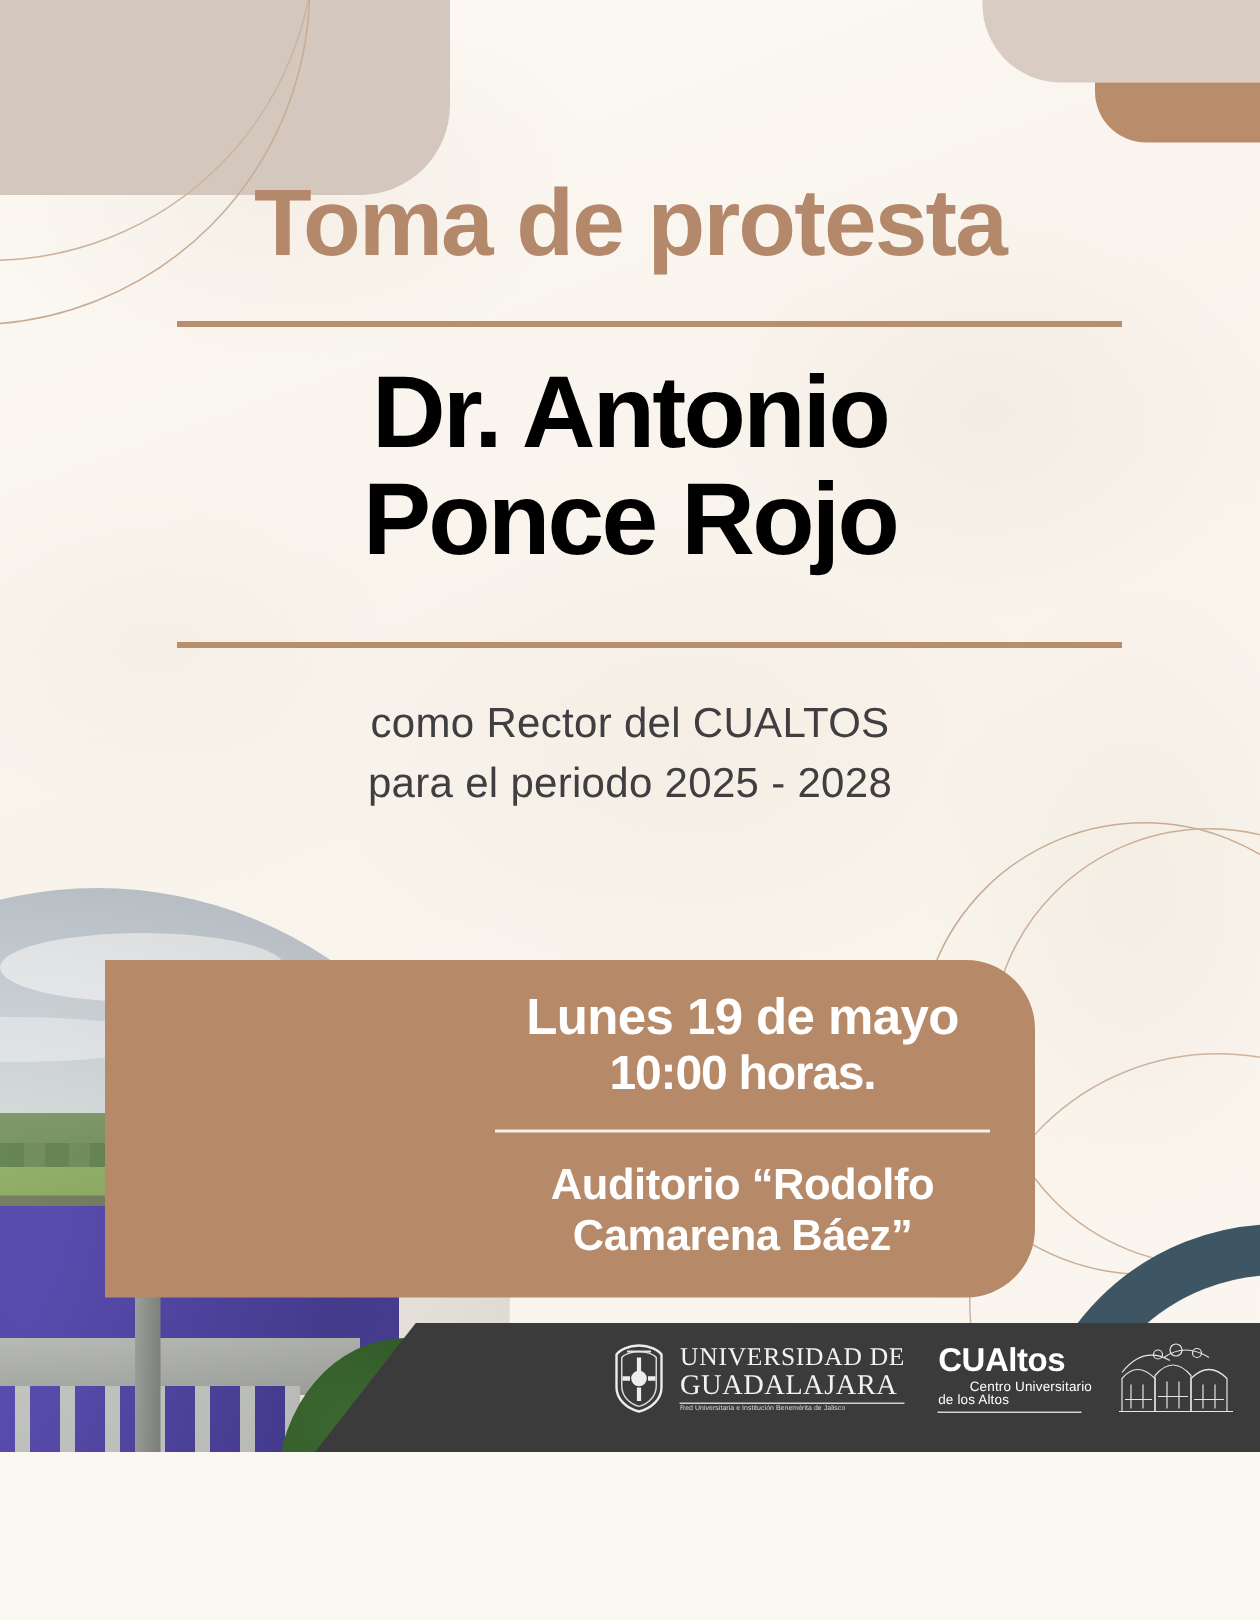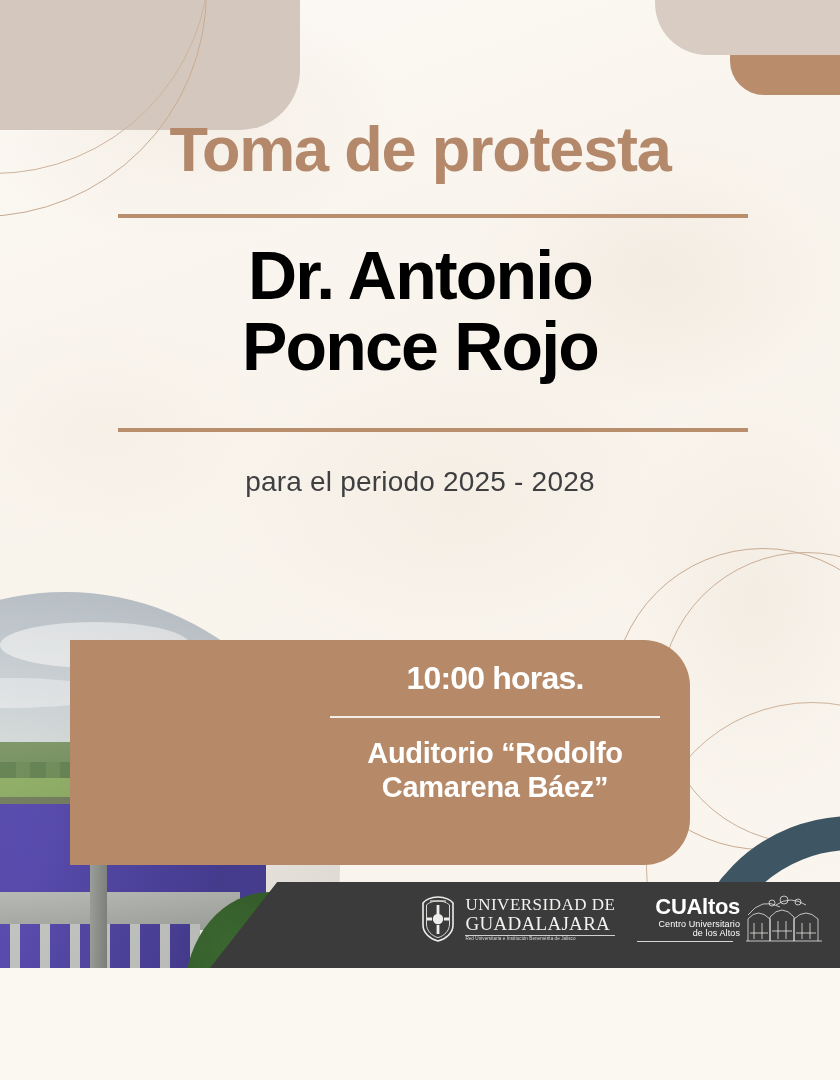--- a/index.html
+++ b/index.html
@@ -246,21 +246,21 @@
     font-family:"Liberation Serif", serif;
     font-size:17px;letter-spacing:.5px;
   }
   .udg-l2{
     font-family:"Liberation Serif", serif;
     font-size:19px;letter-spacing:.3px;margin-top:1px;
   }
   .udg-rule{height:1px;background:#CFCFCB;margin:2px 0 1px 0;}
   .udg-l3{font-size:4.6px;letter-spacing:.05px;color:#D9D9D5;}
 
-  .cua-logo{display:flex;align-items:center;gap:6px;text-align:right;}
+  .cua-logo{display:flex;align-items:center;gap:18px;}
   .cua-words{color:#FFFFFF;line-height:1;}
   .cua-l1{font-size:22px;font-weight:bold;letter-spacing:-.3px;}
   .cua-l2{font-size:9px;letter-spacing:.1px;margin-top:2px;margin-left:21px;}
   .cua-l3{font-size:9px;letter-spacing:.1px;}
   .cua-rule{height:1px;background:#D5D5D2;margin-top:3px;width:96px;}
   .cua-art{width:76px;height:52px;}
 </style>
 </head>
 <body>
 
@@ -336,24 +336,26 @@
     <div class="rule rule-top"></div>
 
     <div class="name">
       <span>Dr. Antonio</span>
       <span>Ponce Rojo</span>
     </div>
 
     <div class="rule rule-bottom"></div>
 
     <div class="subtitle">
+      <span>como Rector del CUALTOS</span>
       <span>para el periodo 2025 - 2028</span>
     </div>
 
     <div class="info-inner">
+      <div class="info-date">Lunes 19 de mayo</div>
       <div class="info-time">10:00 horas.</div>
       <div class="info-sep"></div>
       <div class="info-venue">
         <span>Auditorio “Rodolfo</span>
         <span>Camarena Báez”</span>
       </div>
     </div>
 
   </div>
 

